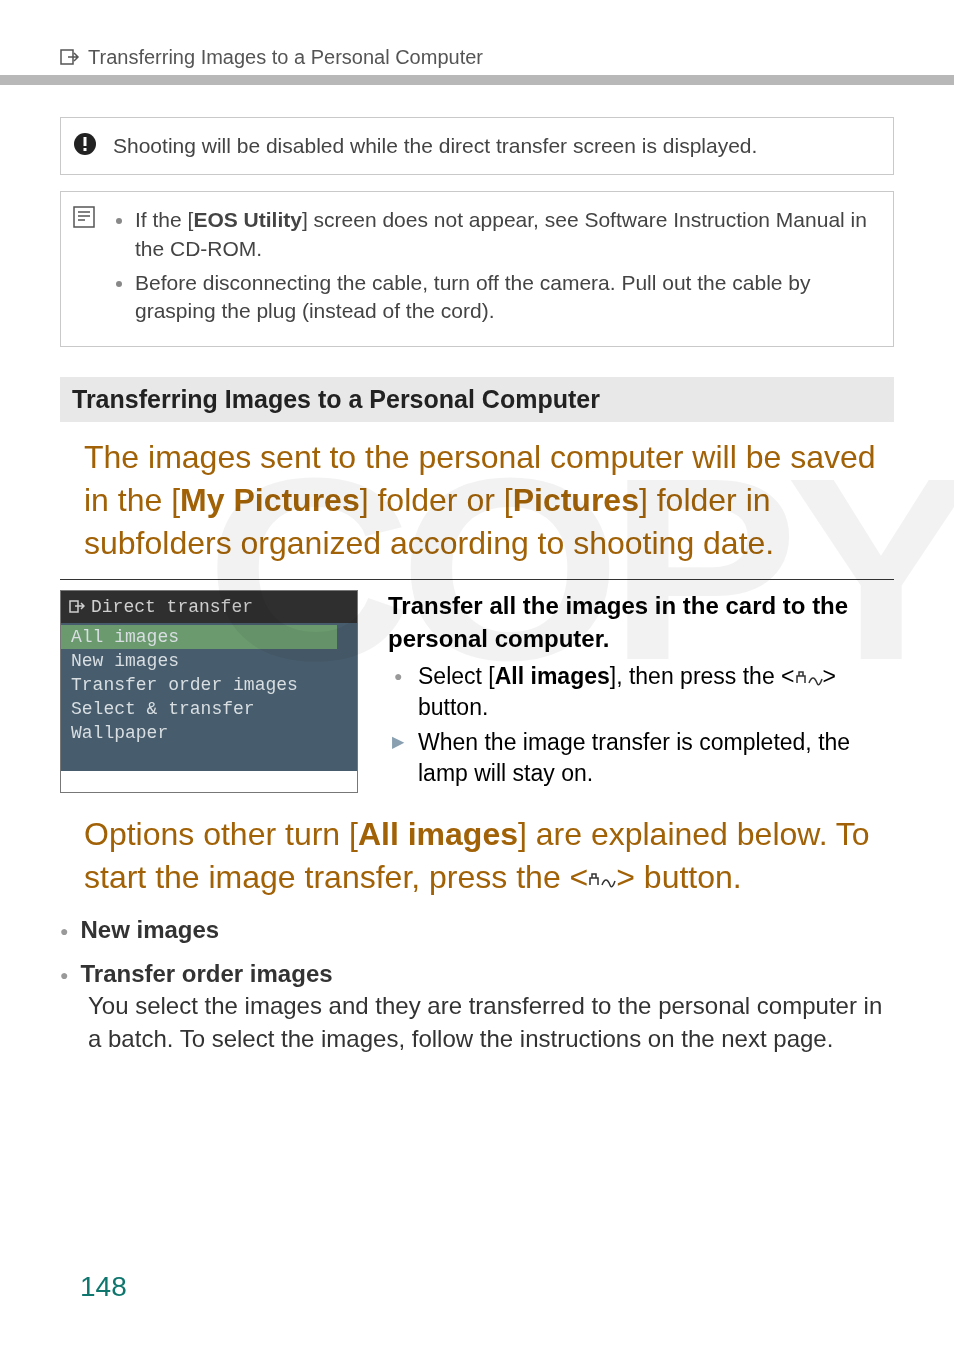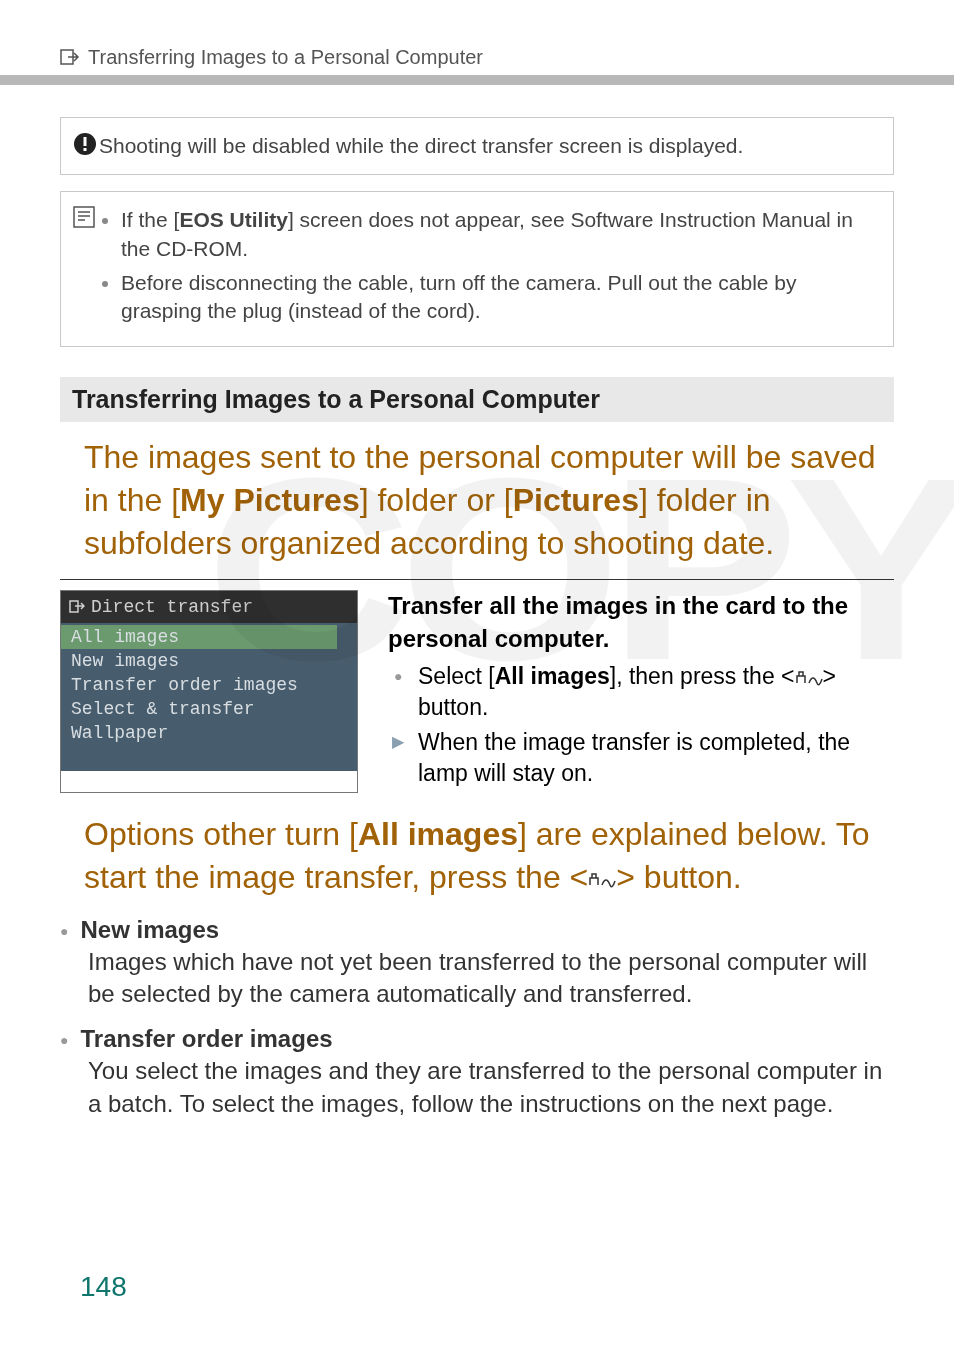--- a/index.html
+++ b/index.html
@@ -40,20 +40,21 @@
   .header-bar {
     height: 10px;
     background: #b8b8b8;
     margin: 0 -60px 32px -60px;
   }
   .note-box {
     border: 1px solid #c9c9c9;
     padding: 14px 16px 14px 12px;
     margin-bottom: 16px;
     display: flex;
+    gap: 14px;
     font-size: 21px;
     color: #444;
     line-height: 1.35;
   }
   .note-box .icon-cell { flex: 0 0 26px; display:flex; align-items:flex-start;}
   .note-box ul { margin: 0; padding-left: 22px; }
   .note-box li { margin-bottom: 6px; }
   .bullet-list li::marker { color: #888; }
   .subheading {
     background: #e8e8e8;
@@ -267,21 +268,20 @@
           <path d="M2 14 L2 7 L10 7 L10 14 M4 7 L4 3 L8 3 L8 7" fill="none" stroke="#333" stroke-width="1.5"></path>
           <path d="M14 14 Q18 4 22 14 Q24 19 27 10" fill="none" stroke="#333" stroke-width="1.5"></path>
         </svg></span><span>&gt; button.</span>
   </div>
 
   <div class="option-block">
     <div class="opt-head">
       <span class="dot">●</span>
       <span>New images</span>
     </div>
-    <div class="opt-body">Images which have not yet been transferred to the personal computer will be selected by the camera automatically and transferred.</div>
   </div>
 
   <div class="option-block">
     <div class="opt-head">
       <span class="dot">●</span>
       <span>Transfer order images</span>
     </div>
     <div class="opt-body">You select the images and they are transferred to the personal computer in a batch. To select the images, follow the instructions on the next page.</div>
   </div>
 

